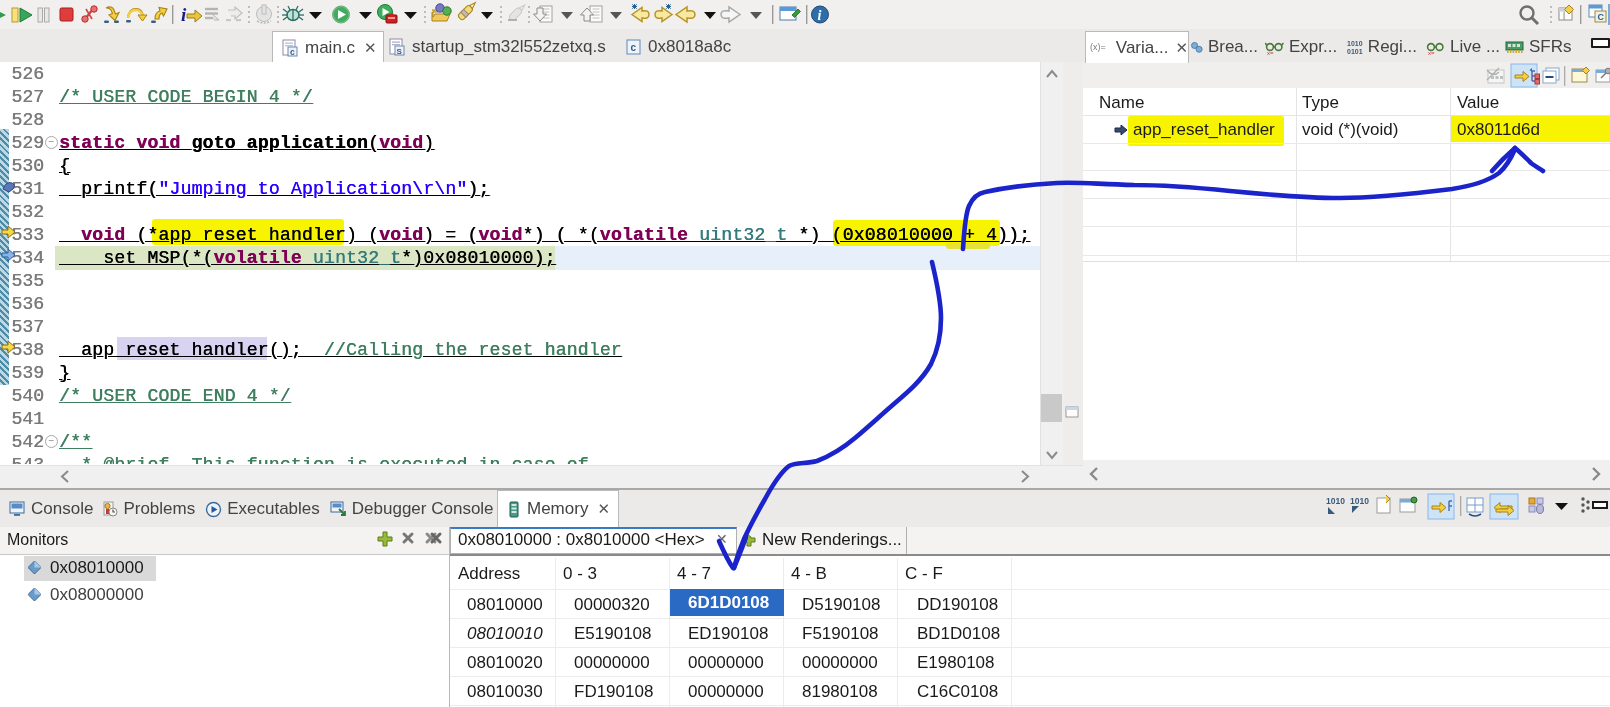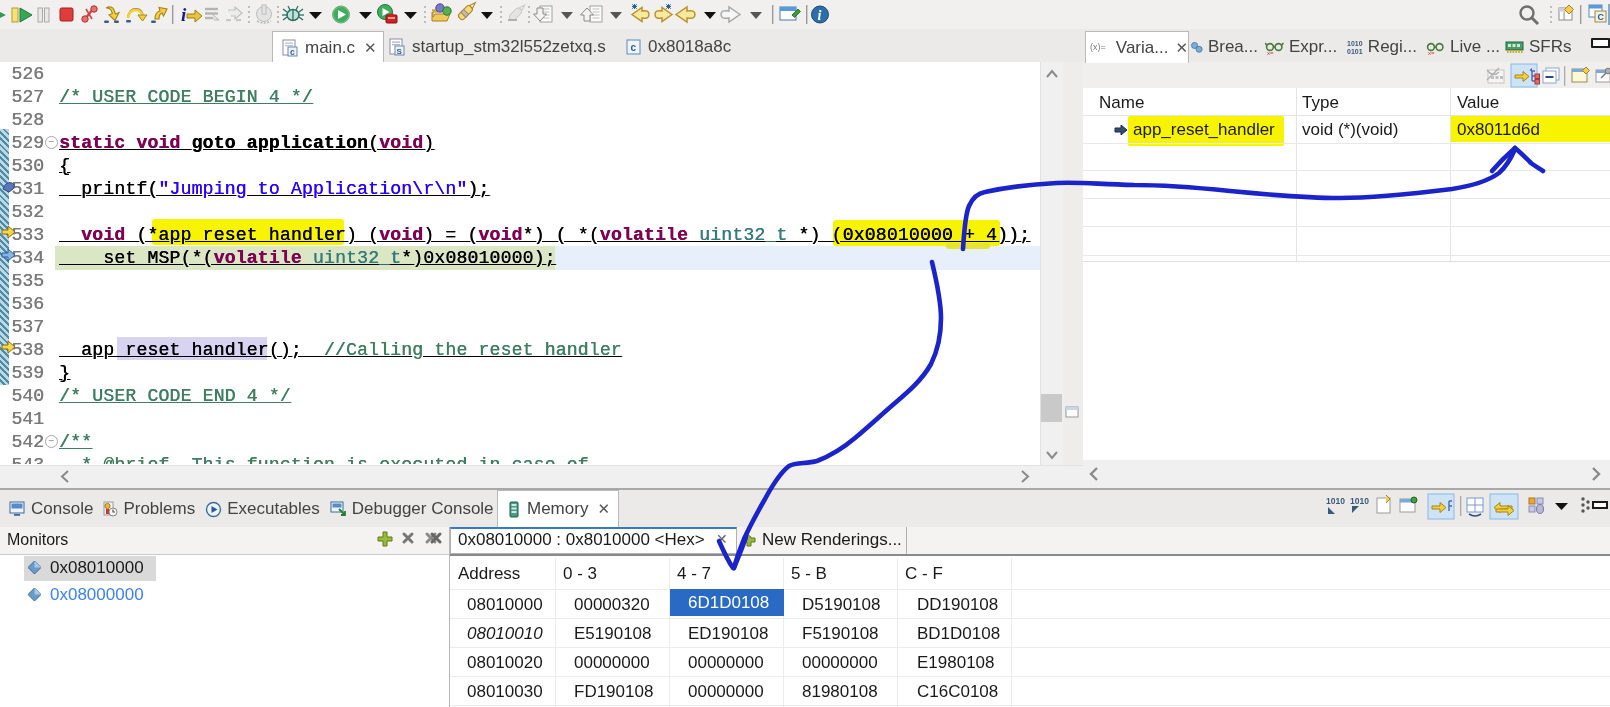--- a/index.html
+++ b/index.html
@@ -578,60 +578,60 @@
   <div class="abs" style="left:24px;top:29px;width:132px;height:25px;background:#d9d9d9;"></div>
   <svg class="abs" style="left:28px;top:34px" width="13" height="13">
         <path d="M6.5 0 L13 6.5 L6.5 13 L0 6.5 Z" fill="#6a9ac8" stroke="#3a6a9a"></path>
         <path d="M6.5 0 L13 6.5 L6.5 6.5 Z" fill="#a8c8e8"></path>
       </svg>
   <div class="abs" style="left:50px;top:31px;font-size:17px;color:#1a1a1a;">0x08010000</div>
   <svg class="abs" style="left:28px;top:61px" width="13" height="13">
         <path d="M6.5 0 L13 6.5 L6.5 13 L0 6.5 Z" fill="#6a9ac8" stroke="#3a6a9a"></path>
         <path d="M6.5 0 L13 6.5 L6.5 6.5 Z" fill="#a8c8e8"></path>
       </svg>
-  <div class="abs" style="left:50px;top:58px;font-size:17px;color:#3b82f6;">0x08000000</div>
+  <div class="abs" style="left:50px;top:58px;font-size:17px;color:#404040;">0x08000000</div>
 
   <div class="abs" style="left:449px;top:0;width:1px;height:180px;background:#b8b8b8;"></div>
 
   <div class="abs" style="left:450px;top:0;width:1160px;height:27px;background:#f4f3f2;"></div>
   <div class="abs" style="left:450px;top:0;width:287px;height:27px;background:#fff;border:1px solid #b0b0b0;border-top:2px solid #3a78c8;box-sizing:border-box;"></div>
   <div class="abs" style="left:458px;top:3px;font-size:17px;color:#1a1a1a;">0x08010000 : 0x8010000 &lt;Hex&gt;</div>
   <div class="abs" style="left:716px;top:4px;font-size:14px;color:#666;">✕</div>
   <svg class="abs" style="left:741px;top:6px" width="16" height="16">
         <path d="M6 1 v4 h-4 v4 h4 v4 h4 v-4 h4 v-4 h-4 v-1 z" fill="#9aba3a" stroke="#5a7a1a"></path>
       </svg>
   <div class="abs" style="left:762px;top:3px;font-size:17px;color:#1a1a1a;">New Renderings...</div>
   <div class="abs" style="left:906px;top:0;width:1px;height:27px;background:#b0b0b0;"></div>
   <div class="abs" style="left:450px;top:27px;width:1160px;height:2px;background:#8a8a8a;"></div>
 
   <div class="abs" style="left:450px;top:31px;width:1160px;height:149px;background:#fff;font-size:17px;color:#1a1a1a;">
 
     <div class="abs" style="left:8px;top:6px;">Address</div>
     <div class="abs" style="left:113px;top:6px;">0 - 3</div>
     <div class="abs" style="left:227px;top:6px;">4 - 7</div>
-    <div class="abs" style="left:341px;top:6px;">5 - B</div>
+    <div class="abs" style="left:341px;top:6px;">4 - B</div>
     <div class="abs" style="left:455px;top:6px;">C - F</div>
 
     <div class="abs" style="left:105px;top:0;width:1px;height:149px;background:#ececec;"></div>
     <div class="abs" style="left:219px;top:0;width:1px;height:149px;background:#ececec;"></div>
     <div class="abs" style="left:333px;top:0;width:1px;height:149px;background:#ececec;"></div>
     <div class="abs" style="left:447px;top:0;width:1px;height:149px;background:#ececec;"></div>
     <div class="abs" style="left:561px;top:0;width:1px;height:149px;background:#ececec;"></div>
 
     <div class="abs" style="left:0;top:31px;width:1160px;height:1px;background:#ececec;"></div>
     <div class="abs" style="left:0;top:60px;width:1160px;height:1px;background:#ececec;"></div>
     <div class="abs" style="left:0;top:89px;width:1160px;height:1px;background:#ececec;"></div>
     <div class="abs" style="left:0;top:118px;width:1160px;height:1px;background:#ececec;"></div>
     <div class="abs" style="left:0;top:147px;width:1160px;height:1px;background:#ececec;"></div>
 
     <div class="abs" style="left:220px;top:31px;width:114px;height:27px;background:#2a6ac4;"></div>
 
     <div class="abs" style="left:17px;top:37px;">08010000</div>
     <div class="abs" style="left:124px;top:37px;">00000320</div>
-    <div class="abs" style="left:238px;top:35px;color:#fff;font-weight:normal;">6D1D0108</div>
+    <div class="abs" style="left:238px;top:35px;color:#fff;font-weight:bold;">6D1D0108</div>
     <div class="abs" style="left:352px;top:37px;">D5190108</div>
     <div class="abs" style="left:467px;top:37px;">DD190108</div>
     <div class="abs" style="left:17px;top:66px;font-style:italic;">08010010</div>
     <div class="abs" style="left:124px;top:66px;">E5190108</div>
     <div class="abs" style="left:238px;top:66px;">ED190108</div>
     <div class="abs" style="left:352px;top:66px;">F5190108</div>
     <div class="abs" style="left:467px;top:66px;">BD1D0108</div>
     <div class="abs" style="left:17px;top:95px;">08010020</div>
     <div class="abs" style="left:124px;top:95px;">00000000</div>
     <div class="abs" style="left:238px;top:95px;">00000000</div>

